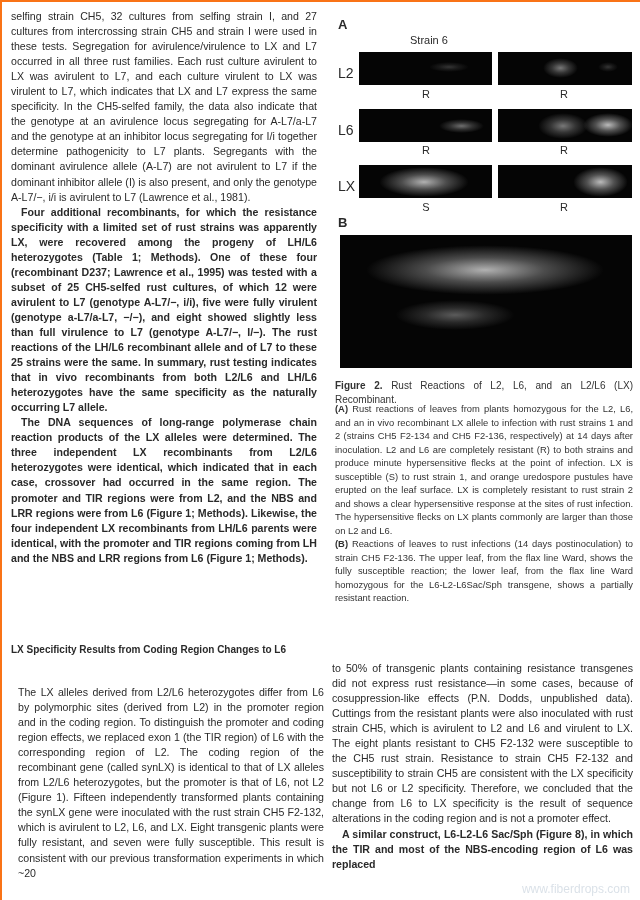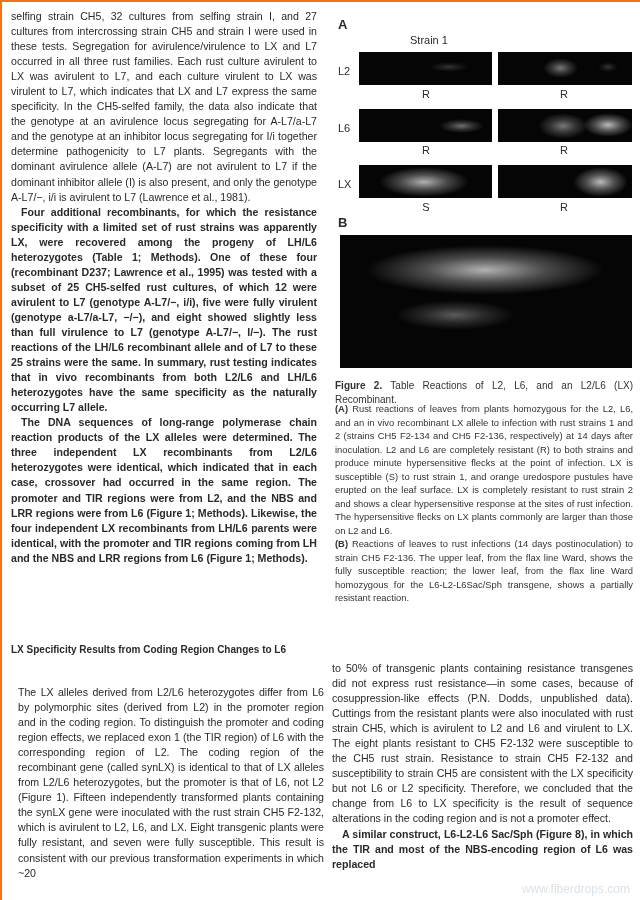--- a/index.html
+++ b/index.html
@@ -8,21 +8,21 @@
   .page { position:absolute; left:0; top:0; width:638px; height:898px; border:2px solid #f97316; }
   .col { position:absolute; font-size:10.6px; line-height:15.05px; text-align:justify; }
   .col p { margin:0; }
   .indent { text-indent:10px;font-weight:bold; }
   .left-top { left:9px; top:7px; width:306px; }
   .left-bottom { left:9px; top:683px; width:306px;margin-left:7px; }
   .heading { position:absolute; left:9px; top:640px; width:306px; font-weight:bold; font-size:10px; line-height:15px; }
   .right-bottom { left:330px; top:659px; width:301px; }
   .figlabel { position:absolute; font-weight:bold; font-size:13px; }
   .strain-hdr { position:absolute; font-size:11px; }
-  .rowlabel { position:absolute; font-size:11px; }
+  .rowlabel { position:absolute; font-size:14px; }
   .panel { position:absolute; background:#050505; overflow:hidden; }
   .rlabel { position:absolute; font-size:11px; width:20px; text-align:center; }
   .dots { position:absolute; border-radius:50%;
     background:radial-gradient(ellipse at center, rgba(230,230,230,0.85) 0%, rgba(180,180,180,0.45) 35%, rgba(0,0,0,0) 70%); }
   .caption { position:absolute; left:333px; width:298px; font-size:9.4px; line-height:13.5px; text-align:justify; color:#333; }
   .caption p { margin:0; }
   .cap-title { top:377px; font-size:10px; }
   .cap-body { top:400px; }
   .watermark { position:absolute; right:10px; bottom:4px; font-size:12px; color:rgba(150,170,190,0.35); }
 </style>
@@ -38,21 +38,21 @@
   </div>
 
   <div class="heading">LX Specificity Results from Coding Region Changes to L6</div>
 
   <div class="col left-bottom">
     <p>The LX alleles derived from L2/L6 heterozygotes differ from L6 by polymorphic sites (derived from L2) in the promoter region and in the coding region. To distinguish the promoter and coding region effects, we replaced exon 1 (the TIR region) of L6 with the corresponding region of L2. The coding region of the recombinant gene (called synLX) is identical to that of LX alleles from L2/L6 heterozygotes, but the promoter is that of L6, not L2 (Figure 1). Fifteen independently transformed plants containing the synLX gene were inoculated with the rust strain CH5 F2-132, which is avirulent to L2, L6, and LX. Eight transgenic plants were fully resistant, and seven were fully susceptible. This result is consistent with our previous transformation experiments in which ~20</p>
   </div>
 
   <div>
     <div class="figlabel" style="left:336px;top:15px;">A</div>
-    <div class="strain-hdr" style="left:408px;top:32px;">Strain 1</div>
+    <div class="strain-hdr" style="left:408px;top:32px;">Strain 6</div>
     <div class="strain-hdr" style="left:541px;top:32px;margin-top:28px;">Strain 2</div>
 
     <div class="rowlabel" style="left:336px;top:63px;">L2</div>
     <div class="panel" style="left:357px;top:50px;width:133px;height:33px;">
       <div class="dots" style="left:70px;top:10px;width:40px;height:10px;opacity:0.25;"></div>
     </div>
     <div class="panel" style="left:496px;top:50px;width:134px;height:33px;">
       <div class="dots" style="left:45px;top:6px;width:35px;height:20px;opacity:0.6;"></div>
       <div class="dots" style="left:100px;top:10px;width:20px;height:10px;opacity:0.25;"></div>
     </div>
@@ -81,21 +81,21 @@
     <div class="rlabel" style="left:552px;top:199px;">R</div>
 
     <div class="figlabel" style="left:336px;top:213px;">B</div>
     <div class="panel" style="left:338px;top:233px;width:292px;height:133px;">
       <div class="dots" style="left:25px;top:10px;width:240px;height:50px;opacity:0.9;"></div>
       <div class="dots" style="left:55px;top:65px;width:120px;height:30px;opacity:0.45;"></div>
     </div>
 
     <div class="caption cap-title">
       <b>Figure 2.</b>
-      <span>Table Reactions of L2, L6, and an L2/L6 (LX) Recombinant.</span>
+      <span>Rust Reactions of L2, L6, and an L2/L6 (LX) Recombinant.</span>
     </div>
     <div class="caption cap-body">
       <p><b>(A)</b> <span>Rust reactions of leaves from plants homozygous for the L2, L6, and an in vivo recombinant LX allele to infection with rust strains 1 and 2 (strains CH5 F2-134 and CH5 F2-136, respectively) at 14 days after inoculation. L2 and L6 are completely resistant (R) to both strains and produce minute hypersensitive flecks at the point of infection. LX is susceptible (S) to rust strain 1, and orange uredospore pustules have erupted on the leaf surface. LX is completely resistant to rust strain 2 and shows a clear hypersensitive response at the sites of rust infection. The hypersensitive flecks on LX plants commonly are larger than those on L2 and L6.</span></p>
       <p><b>(B)</b> <span>Reactions of leaves to rust infections (14 days postinoculation) to strain CH5 F2-136. The upper leaf, from the flax line Ward, shows the fully susceptible reaction; the lower leaf, from the flax line Ward homozygous for the L6-L2-L6Sac/Sph transgene, shows a partially resistant reaction.</span></p>
     </div>
   </div>
 
   <div class="col right-bottom">
     <p>to 50% of transgenic plants containing resistance transgenes did not express rust resistance—in some cases, because of cosuppression-like effects (P.N. Dodds, unpublished data). Cuttings from the resistant plants were also inoculated with rust strain CH5, which is avirulent to L2 and L6 and virulent to LX. The eight plants resistant to CH5 F2-132 were susceptible to the CH5 rust strain. Resistance to strain CH5 F2-132 and susceptibility to strain CH5 are consistent with the LX specificity but not L6 or L2 specificity. Therefore, we concluded that the change from L6 to LX specificity is the result of sequence alterations in the coding region and is not a promoter effect.</p>
     <p class="indent">A similar construct, L6-L2-L6 Sac/Sph (Figure 8), in which the TIR and most of the NBS-encoding region of L6 was replaced</p>

